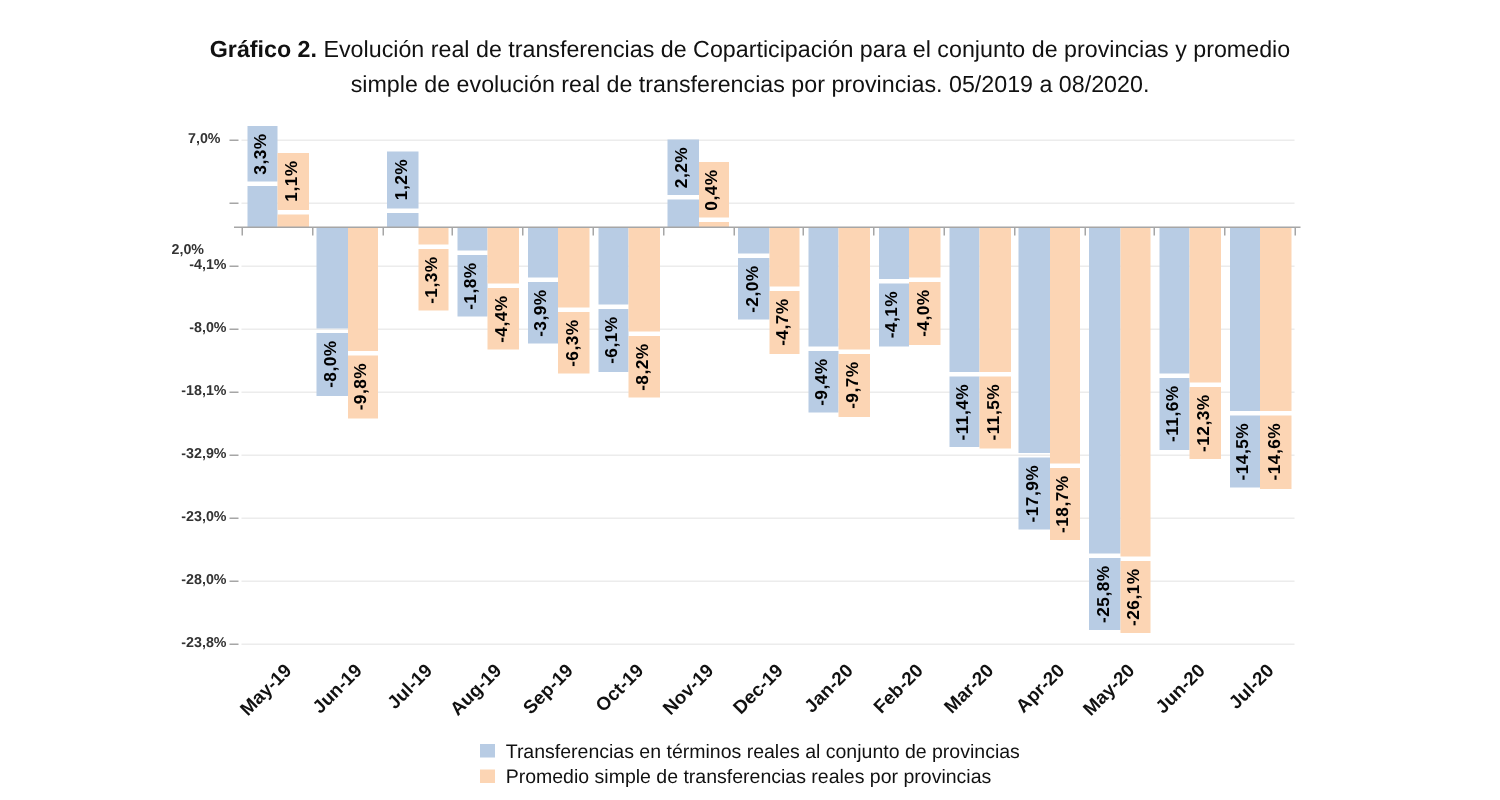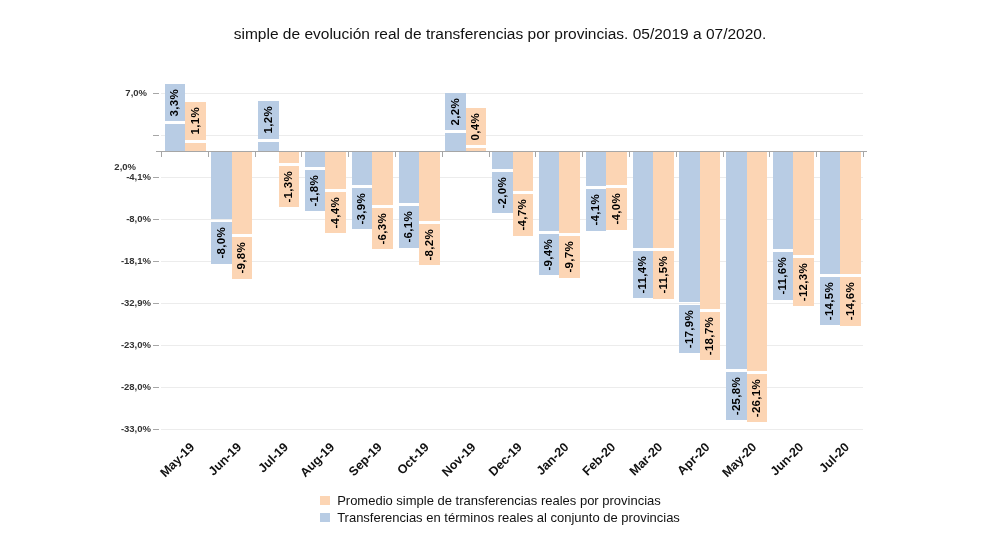--- a/index.html
+++ b/index.html
@@ -40,21 +40,22 @@
   .legend-row{display:flex;align-items:center;height:17px;}
   .swatch{width:10px;height:9px;margin-right:7px;flex:0 0 auto;}
   .legend-label{font-size:13px;color:#111;line-height:17px;}
 </style>
 </head>
 <body>
 
 <div class="page">
 
   <div class="chart-title">
-    <div>simple de evolución real de transferencias por provincias. 05/2019 a 07/2020.</div>
+    <div><span class="bold">Gráfico 2.</span><span> Evolución real de transferencias de Coparticipación para el conjunto de provincias y promedio</span></div>
+    <div>simple de evolución real de transferencias por provincias. 05/2019 a 08/2020.</div>
   </div>
 
   <div id="plot" style="position:absolute;left:0;top:0;width:1000px;height:533px;">
       <div class="gridline" style="left: 161px; width: 702px; top: 93px; background: rgb(236, 236, 236);"></div>
       <div class="y-tick" style="left: 153px; top: 93px; background: rgb(166, 166, 166);"></div>
       <div class="y-label" style="left: 97px; top: 88px;">7,0%</div>
       <div class="gridline" style="left: 161px; width: 702px; top: 135px; background: rgb(236, 236, 236);"></div>
       <div class="y-tick" style="left: 153px; top: 135px; background: rgb(166, 166, 166);"></div>
       <div class="y-label" style="left: 86px; top: 130px; margin-top: 32px;">2,0%</div>
       <div class="gridline" style="left: 161px; width: 702px; top: 177px; background: rgb(236, 236, 236);"></div>
@@ -70,21 +71,21 @@
       <div class="y-tick" style="left: 153px; top: 303px; background: rgb(166, 166, 166);"></div>
       <div class="y-label" style="left: 101px; top: 298px;">-32,9%</div>
       <div class="gridline" style="left: 161px; width: 702px; top: 345px; background: rgb(236, 236, 236);"></div>
       <div class="y-tick" style="left: 153px; top: 345px; background: rgb(166, 166, 166);"></div>
       <div class="y-label" style="left: 101px; top: 340px;">-23,0%</div>
       <div class="gridline" style="left: 161px; width: 702px; top: 387px; background: rgb(236, 236, 236);"></div>
       <div class="y-tick" style="left: 153px; top: 387px; background: rgb(166, 166, 166);"></div>
       <div class="y-label" style="left: 101px; top: 382px;">-28,0%</div>
       <div class="gridline" style="left: 161px; width: 702px; top: 429px; background: rgb(236, 236, 236);"></div>
       <div class="y-tick" style="left: 153px; top: 429px; background: rgb(166, 166, 166);"></div>
-      <div class="y-label" style="left: 101px; top: 424px;">-33,0%</div>
+      <div class="y-label" style="left: 101px; top: 424px;">-23,8%</div>
       <div class="bar" style="left: 164.5px; top: 124.08px; width: 20.5px; height: 27.72px; background: rgb(184, 204, 228);"></div>
       <div class="bar-label" style="left: 164.5px; width: 20.5px; background: rgb(184, 204, 228); bottom: 411.92px;">
         <span style="color: rgb(0, 0, 0);">3,3%</span>
       </div>
       <div class="bar" style="left: 211.3px; top: 151.8px; width: 20.5px; height: 67.2px; background: rgb(184, 204, 228);"></div>
       <div class="bar-label" style="left: 211.3px; width: 20.5px; background: rgb(184, 204, 228); top: 222px;">
         <span style="color: rgb(0, 0, 0);">-8,0%</span>
       </div>
       <div class="bar" style="left: 258.1px; top: 141.72px; width: 20.5px; height: 10.08px; background: rgb(184, 204, 228);"></div>
       <div class="bar-label" style="left: 258.1px; width: 20.5px; background: rgb(184, 204, 228); bottom: 394.28px;">
@@ -228,23 +229,23 @@
       <div class="x-label" style="right: 344.6px; top: 440px;">Mar-20</div>
       <div class="x-label" style="right: 297.8px; top: 440px;">Apr-20</div>
       <div class="x-label" style="right: 251px; top: 440px;">May-20</div>
       <div class="x-label" style="right: 204.2px; top: 440px;">Jun-20</div>
       <div class="x-label" style="right: 157.4px; top: 440px;">Jul-20</div>
     </div>
 
   <div class="legend">
     <div class="legend-inner">
       <div class="legend-row">
+        <span class="swatch" style="background: rgb(184, 204, 228);"></span>
+        <span class="legend-label">Transferencias en términos reales al conjunto de provincias</span>
+      </div>
+      <div class="legend-row">
         <span class="swatch" style="background: rgb(252, 213, 180);"></span>
         <span class="legend-label">Promedio simple de transferencias reales por provincias</span>
       </div>
-      <div class="legend-row">
-        <span class="swatch" style="background: rgb(184, 204, 228);"></span>
-        <span class="legend-label">Transferencias en términos reales al conjunto de provincias</span>
-      </div>
     </div>
   </div>
 
 </div>
 
 </body></html>

